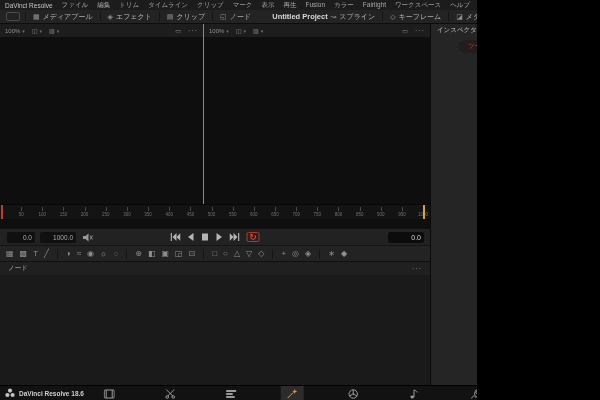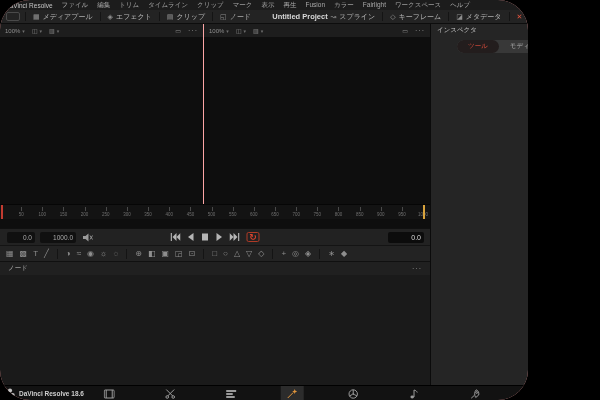--- a/index.html
+++ b/index.html
@@ -1,17 +1,17 @@
 <!DOCTYPE html>
 <html><head>
 <meta charset="utf-8">
 <style>
   html,body{margin:0;padding:0;background:#000;}
   *{box-sizing:border-box;font-family:"Liberation Sans","DejaVu Sans",sans-serif;}
-  #app{position:relative;width:528px;height:400px;background:#fca5a5;overflow:hidden;color:#b5b5b5;border-radius:30px;}
+  #app{position:relative;width:477px;height:400px;background:#22c55e;overflow:hidden;color:#b5b5b5;}
 
   
   #menubar{position:absolute;left:0;top:0;width:600px;height:10px;background:#1c1c1c;
     display:flex;align-items:center;padding:0 5px;gap:9px;font-size:6.5px;color:#a8a8a8;white-space:nowrap;}
   #menubar .appname{color:#c5c5c5;}
   #menubar .menu-item{cursor:default;}
 
   
   #toolbar{position:absolute;left:0;top:10px;width:600px;height:14px;background:#232323;
     border-bottom:1px solid #0d0d0d;display:flex;align-items:center;font-size:7px;color:#b8b8b8;}

